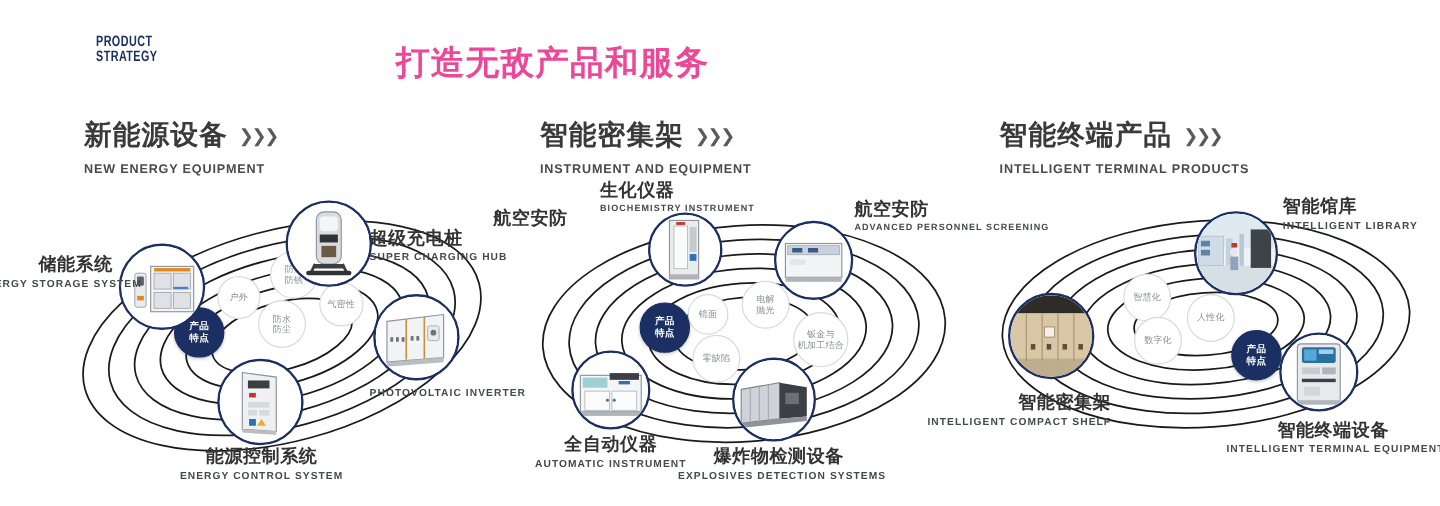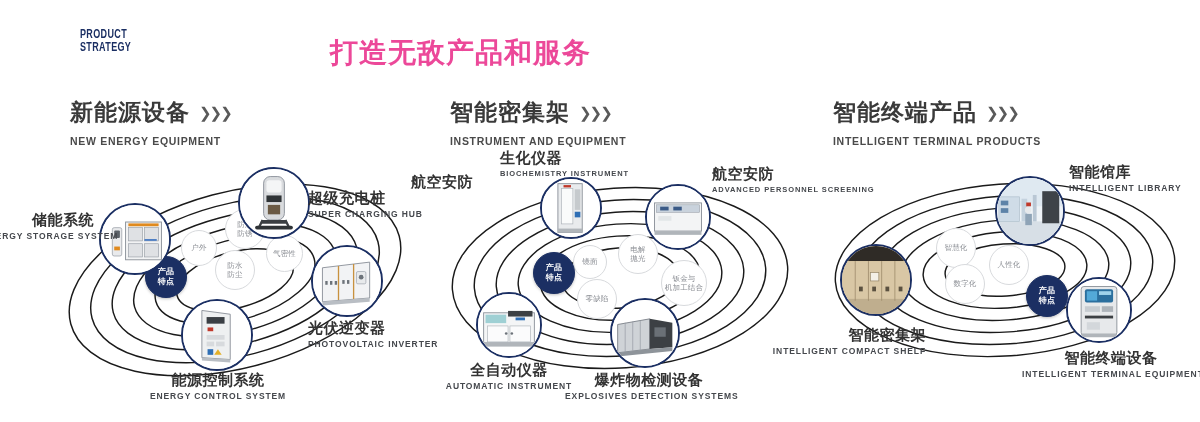--- a/index.html
+++ b/index.html
@@ -206,21 +206,20 @@
               <rect x="18" y="36" width="2.5" height="4"></rect>
             <rect x="23" y="36" width="2.5" height="4"></rect>
               <rect x="31" y="35" width="2.5" height="4"></rect>
             <rect x="36" y="35" width="2.5" height="4"></rect>
           </g>
           <polygon points="10,58 60,54 60,58 10,62" fill="#b9bec4"></polygon>
         </svg>
       </div>
     </div>
     <div class="lbl ta-l" style="left:268px;top:170px;width:140px;">
-      <span class="cn">光伏逆变器</span>
       <span class="en">PHOTOVOLTAIC INVERTER</span>
     </div>
 
     <div class="node" style="left:141px;top:149px;width:72px;height:72px;">
       <div class="disc" style="width:72px;height:72px;">
         <svg class="art" viewBox="0 0 72 72">
           <rect x="0" y="0" width="72" height="72" fill="#fff"></rect>
           <polygon points="20,10 50,14 50,62 20,60" fill="#eef0f1" stroke="#8d939b" stroke-width="1"></polygon>
           <rect x="25" y="17" width="19" height="7" fill="#3a3f44"></rect>
           <rect x="26" y="28" width="6" height="4" fill="#c0392b"></rect>

